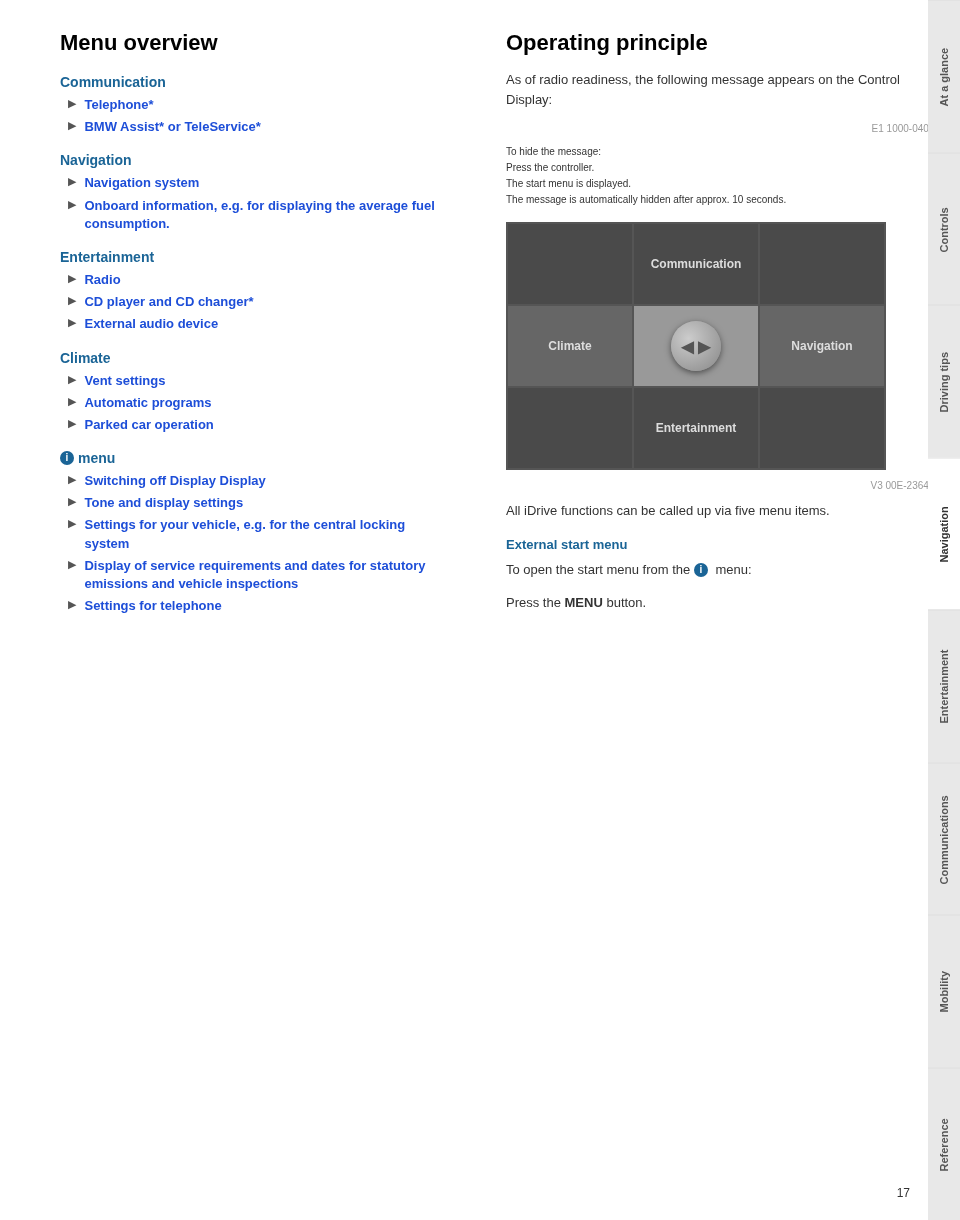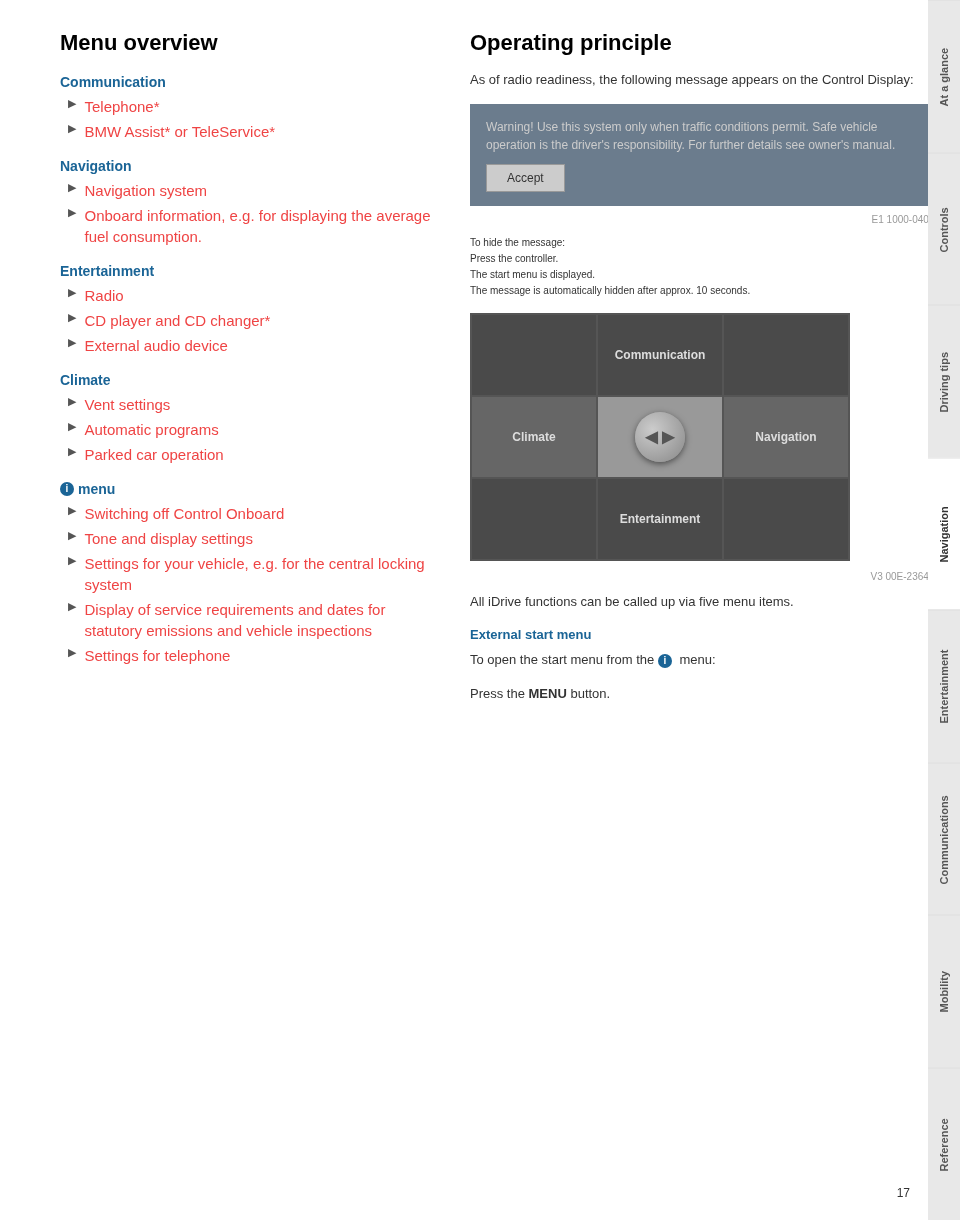--- a/index.html
+++ b/index.html
@@ -20,20 +20,21 @@
       gap: 30px;
     }
 
     .left-column {
       width: 380px;
       flex-shrink: 0;
     }
 
     .right-column {
       flex: 1;
+      margin-left: 36px;
     }
 
     .page-title {
       font-size: 22px;
       font-weight: bold;
       color: #000;
       margin-bottom: 18px;
     }
 
     .section-title {
@@ -57,23 +58,24 @@
 
     .arrow {
       color: #555;
       margin-right: 8px;
       font-size: 11px;
       margin-top: 1px;
       flex-shrink: 0;
     }
 
     .item-text {
-      color: #ef4444;
-      font-size: 15px;
+      color: #1d4ed8;
+      font-size: 13px;
       line-height: 1.4;
+      font-weight: bold;
     }
 
     .info-icon {
       display: inline-block;
       width: 14px;
       height: 14px;
       background: #1a6496;
       color: white;
       border-radius: 50%;
       text-align: center;
@@ -321,21 +323,21 @@
       <span class="arrow">▶</span>
       <span class="item-text">Parked car operation</span>
     </div>
 
     <div class="i-menu-title">
       <span class="info-icon">i</span>
       <span>menu</span>
     </div>
     <div class="menu-item">
       <span class="arrow">▶</span>
-      <span class="item-text">Switching off Control Onboard</span>
+      <span class="item-text">Switching off Display Display</span>
     </div>
     <div class="menu-item">
       <span class="arrow">▶</span>
       <span class="item-text">Tone and display settings</span>
     </div>
     <div class="menu-item">
       <span class="arrow">▶</span>
       <span class="item-text">Settings for your vehicle, e.g. for the central locking system</span>
     </div>
     <div class="menu-item">
@@ -346,25 +348,20 @@
       <span class="arrow">▶</span>
       <span class="item-text">Settings for telephone</span>
     </div>
   </div>
 
   <div class="right-column">
     <h1 class="operating-title">Operating principle</h1>
 
     <p class="body-text">As of radio readiness, the following message appears on the Control Display:</p>
 
-    <div class="warning-box">
-      <span>Warning! Use this system only when traffic conditions permit. Safe vehicle operation is the driver's responsibility. For further details see owner's manual.</span>
-      <br>
-      <span class="accept-btn">Accept</span>
-    </div>
     <div class="caption-small">E1 1000-040n1</div>
 
     <div class="body-text-block">
       <p>To hide the message:</p>
       <p>Press the controller.</p>
       <p>The start menu is displayed.</p>
       <p>The message is automatically hidden after approx. 10 seconds.</p>
     </div>
 
 

